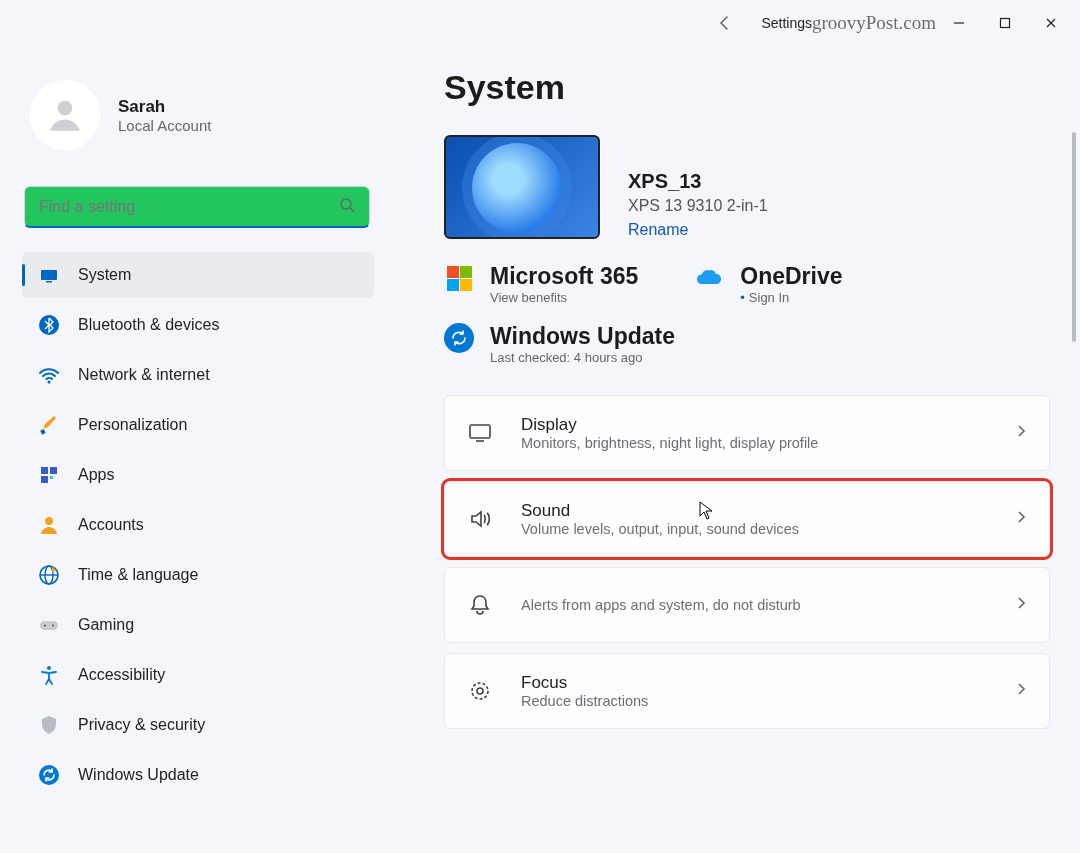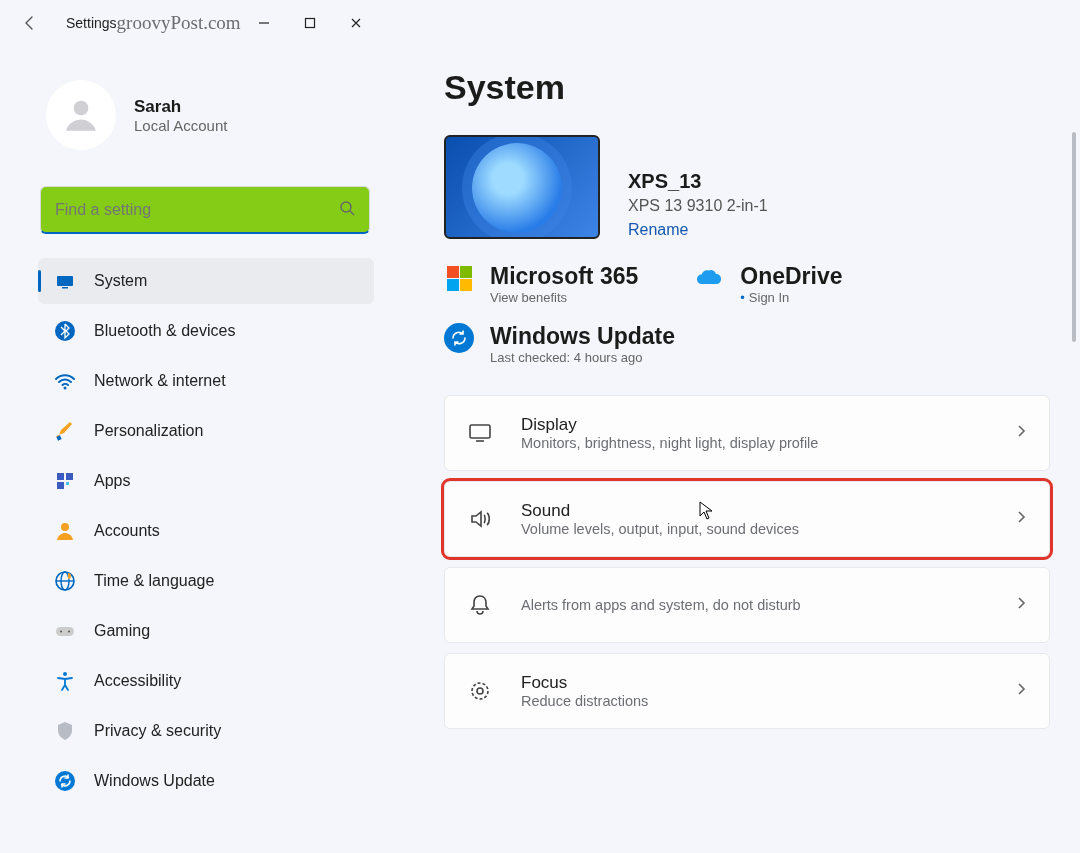--- a/index.html
+++ b/index.html
@@ -1,33 +1,33 @@
 <!DOCTYPE html>
 <html><head>
 <meta charset="utf-8">
 <style>
   * { box-sizing: border-box; margin: 0; padding: 0; }
   html,body { width:1080px; height:853px; font-family:"Segoe UI", Arial, sans-serif; background:#f5f6fa; color:#1b1b1b; }
   .window { width:1080px; height:853px; background:#f4f6fb; display:flex; flex-direction:column; position:relative; }
-  .titlebar { height:46px; display:flex; align-items:center; justify-content:flex-start; padding:0 6px 0 16px; }
+  .titlebar { height:46px; display:flex; align-items:center; justify-content:flex-end; padding:0 6px 0 16px; }
   .titlebar-left { display:flex; align-items:center; gap:22px; }
   .back-btn { width:28px; height:28px; border-radius:4px; display:flex; align-items:center; justify-content:center; color:#555; cursor:pointer; }
   .app-title { font-size:14px; color:#222; font-weight:400; }
   .watermark { font-family:Georgia, serif; font-size:19px; color:#6a6c71; }
   .win-controls { display:flex; }
   .win-btn { width:46px; height:32px; display:flex; align-items:center; justify-content:center; color:#222; cursor:pointer; }
 
   .body { flex:1; display:flex; overflow:hidden; }
-  .sidebar { width:390px; flex-shrink:0; padding:34px 10px 20px 38px; overflow-y:auto; }
+  .sidebar { width:390px; flex-shrink:0; padding:34px 10px 20px 22px; overflow-y:auto; }
   .profile { display:flex; align-items:center; gap:18px; padding:0 0 26px 8px; }
   .avatar { width:70px; height:70px; border-radius:50%; background:#ffffff; display:flex; align-items:center; justify-content:center; }
   .avatar svg { width:42px; height:42px; fill:#cfcfd4; }
   .profile-name { font-size:17px; font-weight:600; }
   .profile-sub { font-size:15px; color:#666; }
-  .searchbox { margin:10px 10px 24px 2px; height:48px; background:#84cc16; border:1px solid #d6d8dc; border-bottom:2px solid #0067c0; border-radius:6px; display:flex; align-items:center; padding:0 14px; }
+  .searchbox { margin:10px 10px 24px 2px; height:42px; background:#22c55e; border:1px solid #d6d8dc; border-bottom:2px solid #0067c0; border-radius:6px; display:flex; align-items:center; padding:0 14px; }
   .searchbox input { flex:1; border:none; outline:none; font-size:16px; background:transparent; color:#555; }
   .searchbox .sicon { color:#666; }
   .nav { list-style:none; }
   .nav li { display:flex; align-items:center; gap:18px; height:46px; padding:0 14px 0 16px; border-radius:6px; margin:4px 6px 4px 0; font-size:16px; color:#222; cursor:pointer; position:relative; }
   .nav li.selected { background:#e9ebef; }
   .nav li.selected::before { content:""; position:absolute; left:0; top:12px; bottom:12px; width:3px; background:#0067c0; border-radius:3px; }
   .nav .nicon { width:22px; height:22px; display:flex; align-items:center; justify-content:center; }
 
   .main { flex:1; padding:22px 30px 0 54px; overflow-y:auto; position:relative; }
   .page-title { font-size:34px; font-weight:600; margin-bottom:28px; }

